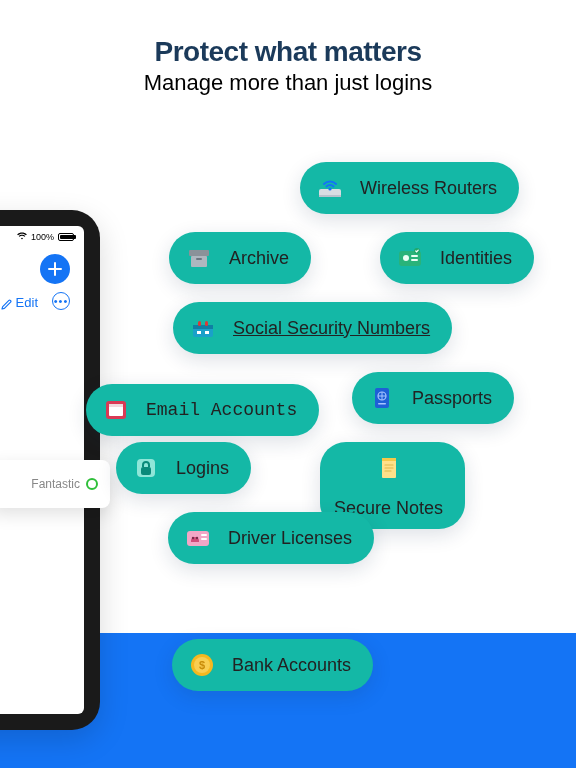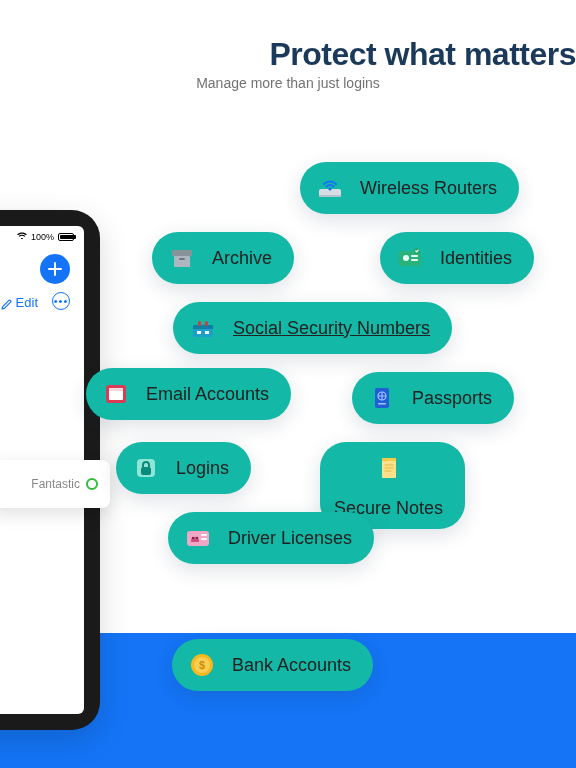--- a/index.html
+++ b/index.html
@@ -5,22 +5,22 @@
 * { margin: 0; padding: 0; box-sizing: border-box; }
 body {
   width: 576px;
   height: 768px;
   background: #fff;
   font-family: -apple-system, BlinkMacSystemFont, "Segoe UI", Helvetica, Arial, sans-serif;
   overflow: hidden;
   position: relative;
 }
 .header { text-align: center; padding-top: 36px; }
-.title { font-size: 32px; font-weight: 700; color: #1b3a5a; letter-spacing: -0.5px; text-align: right; }
-.subtitle { font-size: 14px; font-weight: 400; color: #737373; margin-top: 2px; }
+.title { font-size: 28px; font-weight: 700; color: #1b3a5a; letter-spacing: -0.5px; }
+.subtitle { font-size: 22px; font-weight: 400; color: #000000; margin-top: 2px; }
 
 
 .blue-band {
   position: absolute;
   left: 0; right: 0; bottom: 0;
   height: 135px;
   background: #1474f5;
   z-index: 1;
 }
 
@@ -125,24 +125,24 @@
   white-space: nowrap;
 }
 .pill .icon {
   width: 32px; height: 32px; border-radius: 7px;
   display: flex; align-items: center; justify-content: center;
   flex-shrink: 0;
 }
 
 
 .p-wifi      { top: 162px; left: 300px; }
-.p-archive   { top: 232px; left: 152px; }
+.p-archive   { top: 232px; left: 169px; }
 .p-ident     { top: 232px; left: 380px; text-align: center; }
 .p-ssn       { top: 302px; left: 173px; text-decoration: underline; }
-.p-email     { top: 368px; left: 86px; }
+.p-email     { top: 384px; left: 86px; font-family: Liberation Mono, monospace; }
 .p-passport  { top: 372px; left: 352px; }
 .p-logins    { top: 442px; left: 116px; }
 .p-notes     { top: 442px; left: 320px; flex-direction: column; }
 .p-license   { top: 512px; left: 168px; }
 .p-bank      { top: 639px; left: 172px; }
 </style>
 </head>
 <body>
 
 <div class="header">

